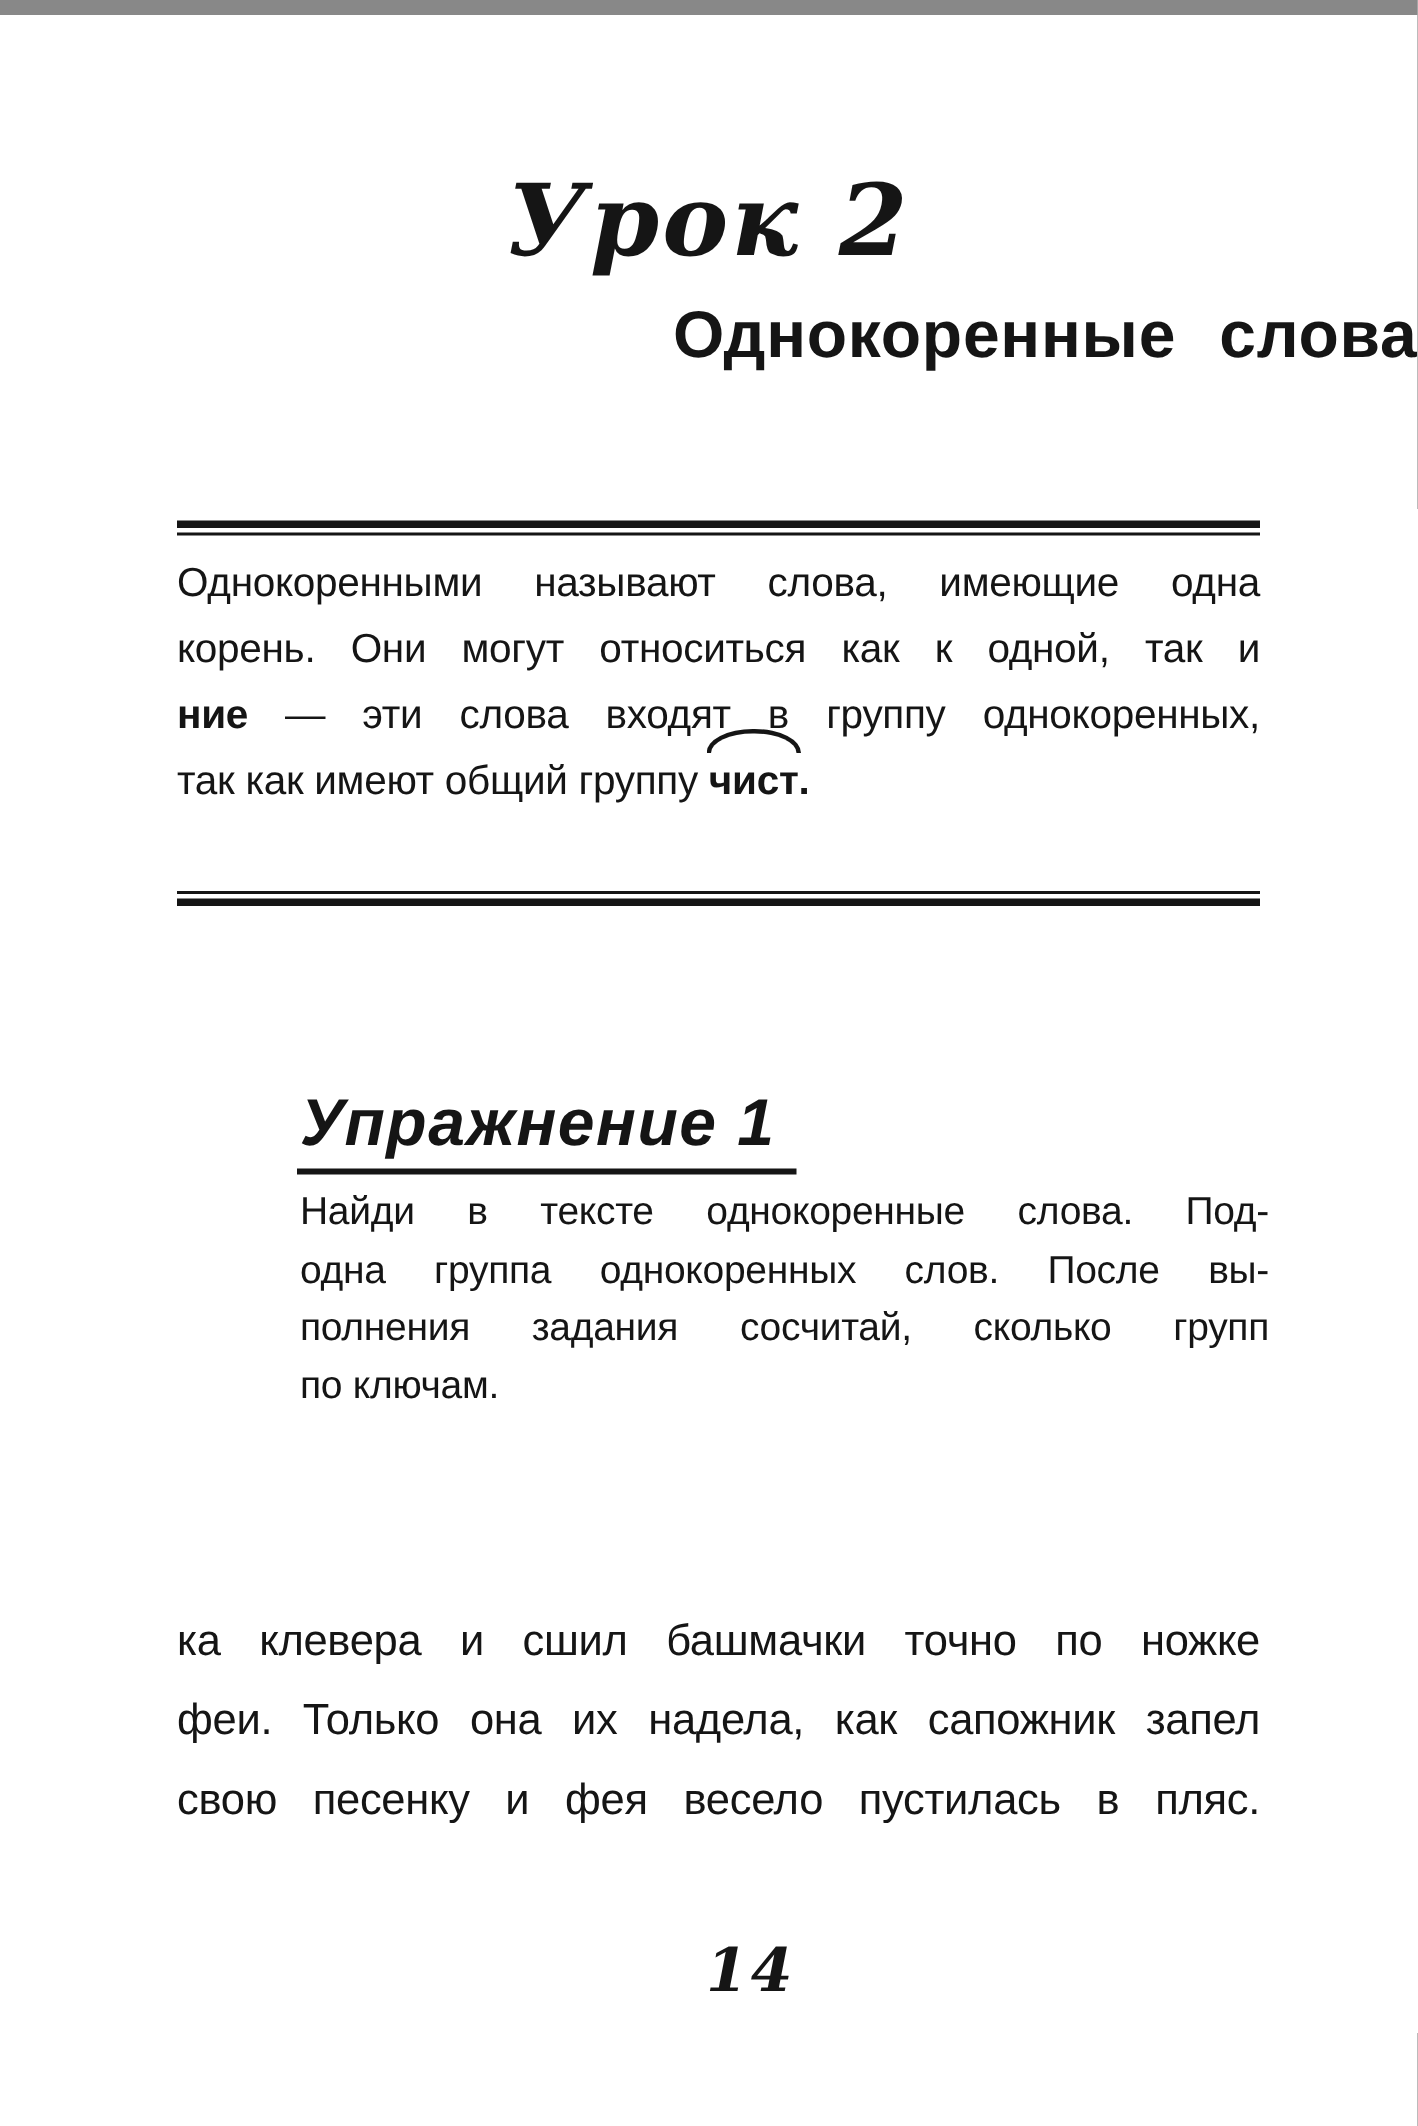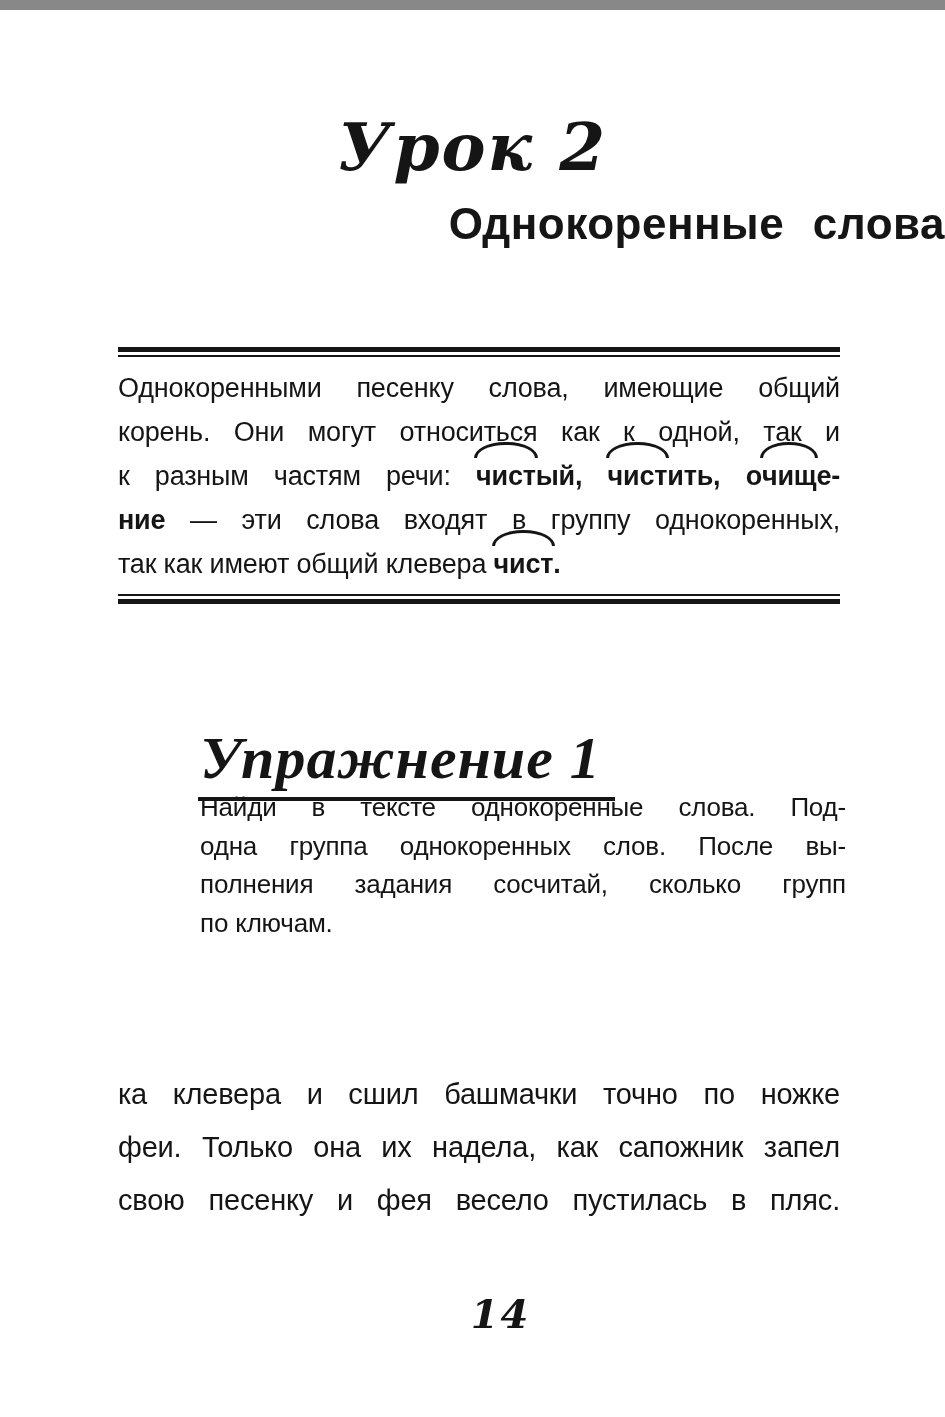--- a/index.html
+++ b/index.html
@@ -34,23 +34,23 @@
   .sep-bottom .bar.a { height:2px; margin-bottom:3px; }
   .sep-bottom .bar.b { height:5px; }
   
   .rule-text {
     position:absolute; left:118px; top:356px; width:722px;
     font-size:27px; line-height:44px; letter-spacing:-0.2px;
   }
   
   .ex-heading {
     position:absolute; left:198px; top:714px;
-    font-family:Liberation Serif, serif;
+    font-family:Liberation Sans, sans-serif;
     font-style:italic; font-weight:bold;
-    font-size:60px; line-height:1.15;
+    font-size:44px; line-height:1.15;
     border-bottom:4px solid #151515;
     padding:0 14px 4px 2px;
     letter-spacing:1px;
   }
   .instructions {
     position:absolute; left:200px; top:778px; width:646px;
     font-size:26px; line-height:38.5px; letter-spacing:-0.2px;
   }
   
   .passage {
@@ -86,25 +86,24 @@
   <div class="lesson">Урок 2</div>
 
   <h1 class="title" style="margin:0">Однокоренные слова</h1>
 
   <div class="rule-sep sep-top">
     <div class="bar a"></div>
     <div class="bar b"></div>
   </div>
 
   <div class="rule-text">
-      <div class="tline just"><span>Однокоренными песенку слова, имеющие общий</span></div>
+      <div class="tline just"><span>Однокоренными называют слова, имеющие одна</span></div>
       <div class="tline just"><span>корень. Они могут относиться как к одной, так и</span></div>
-      <div class="tline just"><span>к разным частям речи: </span><span class="b root">чист</span><span class="b">ый,</span><span> </span><span class="b root">чист</span><span class="b">ить,</span><span> </span><span class="b">о</span><span class="b root">чищ</span><span class="b">е-</span></div>
       <div class="tline just"><span class="b">ние</span><span> — эти слова входят в группу однокоренных,</span></div>
-      <div class="tline"><span>так как имеют общий клевера </span><span class="b root">чист</span><span class="b">.</span></div>
+      <div class="tline"><span>так как имеют общий группу </span><span class="b root">чист</span><span class="b">.</span></div>
     </div>
 
   <div class="rule-sep sep-bottom">
     <div class="bar a"></div>
     <div class="bar b"></div>
   </div>
 
   <div class="ex-heading">Упражнение 1</div>
 
   <div class="instructions">

